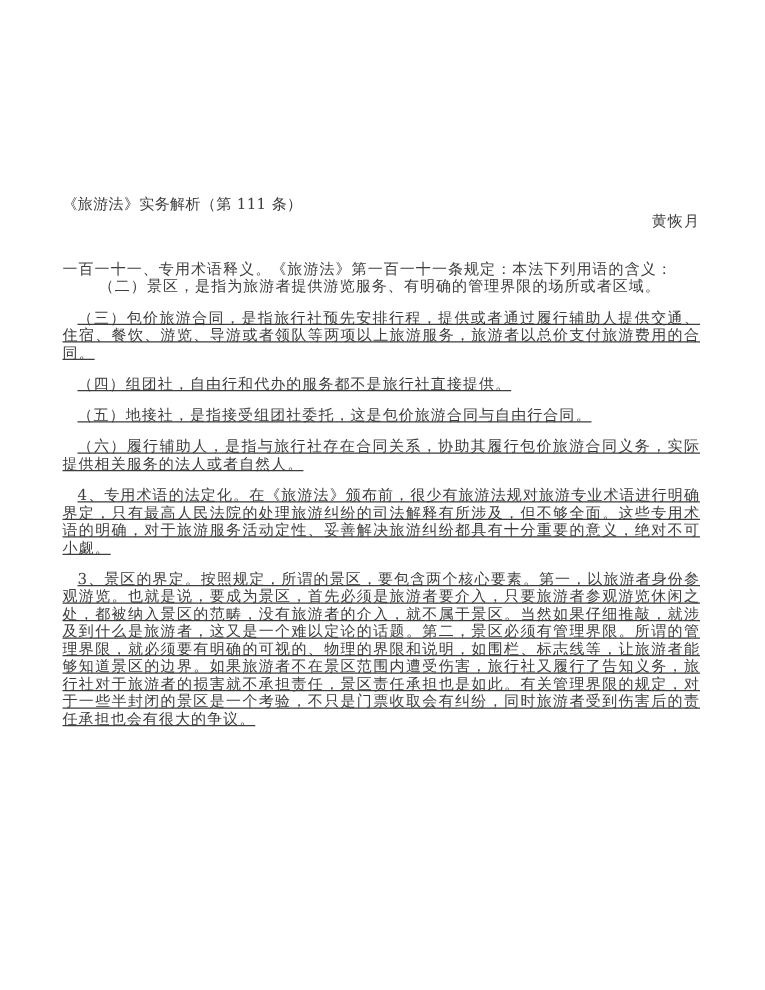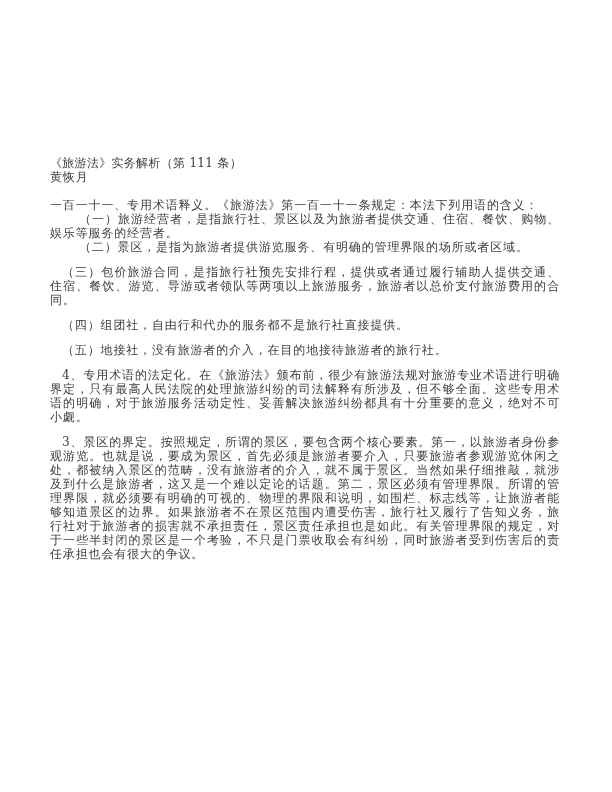--- a/index.html
+++ b/index.html
@@ -27,46 +27,46 @@
     text-align: justify;
   }
   .doc-title {
     margin: 0 0 0 117px;
     letter-spacing: 0.3px;
     text-align: left;
     white-space: nowrap;
   }
   .author {
     margin: 0;
-    text-align: left;
+    text-align: right;
   }
   .content p {
     margin: 0;
     padding: 0;
   }
   p.flush { text-indent: 0; }
-  p.ind1  { text-indent: 12px; }
+  p.ind1  { text-indent: 12px; text-decoration: underline; }
   p.ind2  { text-indent: 29px; }
   p.gap   { margin-top: 11px; }
-  p.first-block { margin-top: 14px; }
+  p.first-block { margin-top: 24px; }
 </style>
 </head>
 <body>
 
 <div class="page">
   <div class="content">
 
     <p class="doc-title">《旅游法》实务解析（第 111 条）</p>
     <p class="author">黄恢月</p>
 
     <p class="flush first-block">一百一十一、专用术语释义。《旅游法》第一百一十一条规定：本法下列用语的含义：</p>
-    <p class="ind2">（一）旅游经营者，是指旅行社、景区以及为旅游者提供交通、住宿、餐饮、购物、娱乐等服务的经营者。</p>
     <p class="ind2">（二）景区，是指为旅游者提供游览服务、有明确的管理界限的场所或者区域。</p>
 
     <p class="ind1 gap">（三）包价旅游合同，是指旅行社预先安排行程，提供或者通过履行辅助人提供交通、住宿、餐饮、游览、导游或者领队等两项以上旅游服务，旅游者以总价支付旅游费用的合同。</p>
     <p class="ind1 gap">（四）组团社，自由行和代办的服务都不是旅行社直接提供。</p>
-    <p class="ind1 gap">（五）地接社，没有旅游者的介入，在目的地接待旅游者的旅行社。</p>
+    <p class="ind1 gap">（五）地接社，是指接受组团社委托，这是包价旅游合同与自由行合同。</p>
+    <p class="ind1 gap">（六）履行辅助人，是指与旅行社存在合同关系，协助其履行包价旅游合同义务，实际提供相关服务的法人或者自然人。</p>
 
     <p class="ind1 gap">4、专用术语的法定化。在《旅游法》颁布前，很少有旅游法规对旅游专业术语进行明确界定，只有最高人民法院的处理旅游纠纷的司法解释有所涉及，但不够全面。这些专用术语的明确，对于旅游服务活动定性、妥善解决旅游纠纷都具有十分重要的意义，绝对不可小觑。</p>
     <p class="ind1 gap">3、景区的界定。按照规定，所谓的景区，要包含两个核心要素。第一，以旅游者身份参观游览。也就是说，要成为景区，首先必须是旅游者要介入，只要旅游者参观游览休闲之处，都被纳入景区的范畴，没有旅游者的介入，就不属于景区。当然如果仔细推敲，就涉及到什么是旅游者，这又是一个难以定论的话题。第二，景区必须有管理界限。所谓的管理界限，就必须要有明确的可视的、物理的界限和说明，如围栏、标志线等，让旅游者能够知道景区的边界。如果旅游者不在景区范围内遭受伤害，旅行社又履行了告知义务，旅行社对于旅游者的损害就不承担责任，景区责任承担也是如此。有关管理界限的规定，对于一些半封闭的景区是一个考验，不只是门票收取会有纠纷，同时旅游者受到伤害后的责任承担也会有很大的争议。</p>
 
   </div>
 </div>
 
 </body></html>

